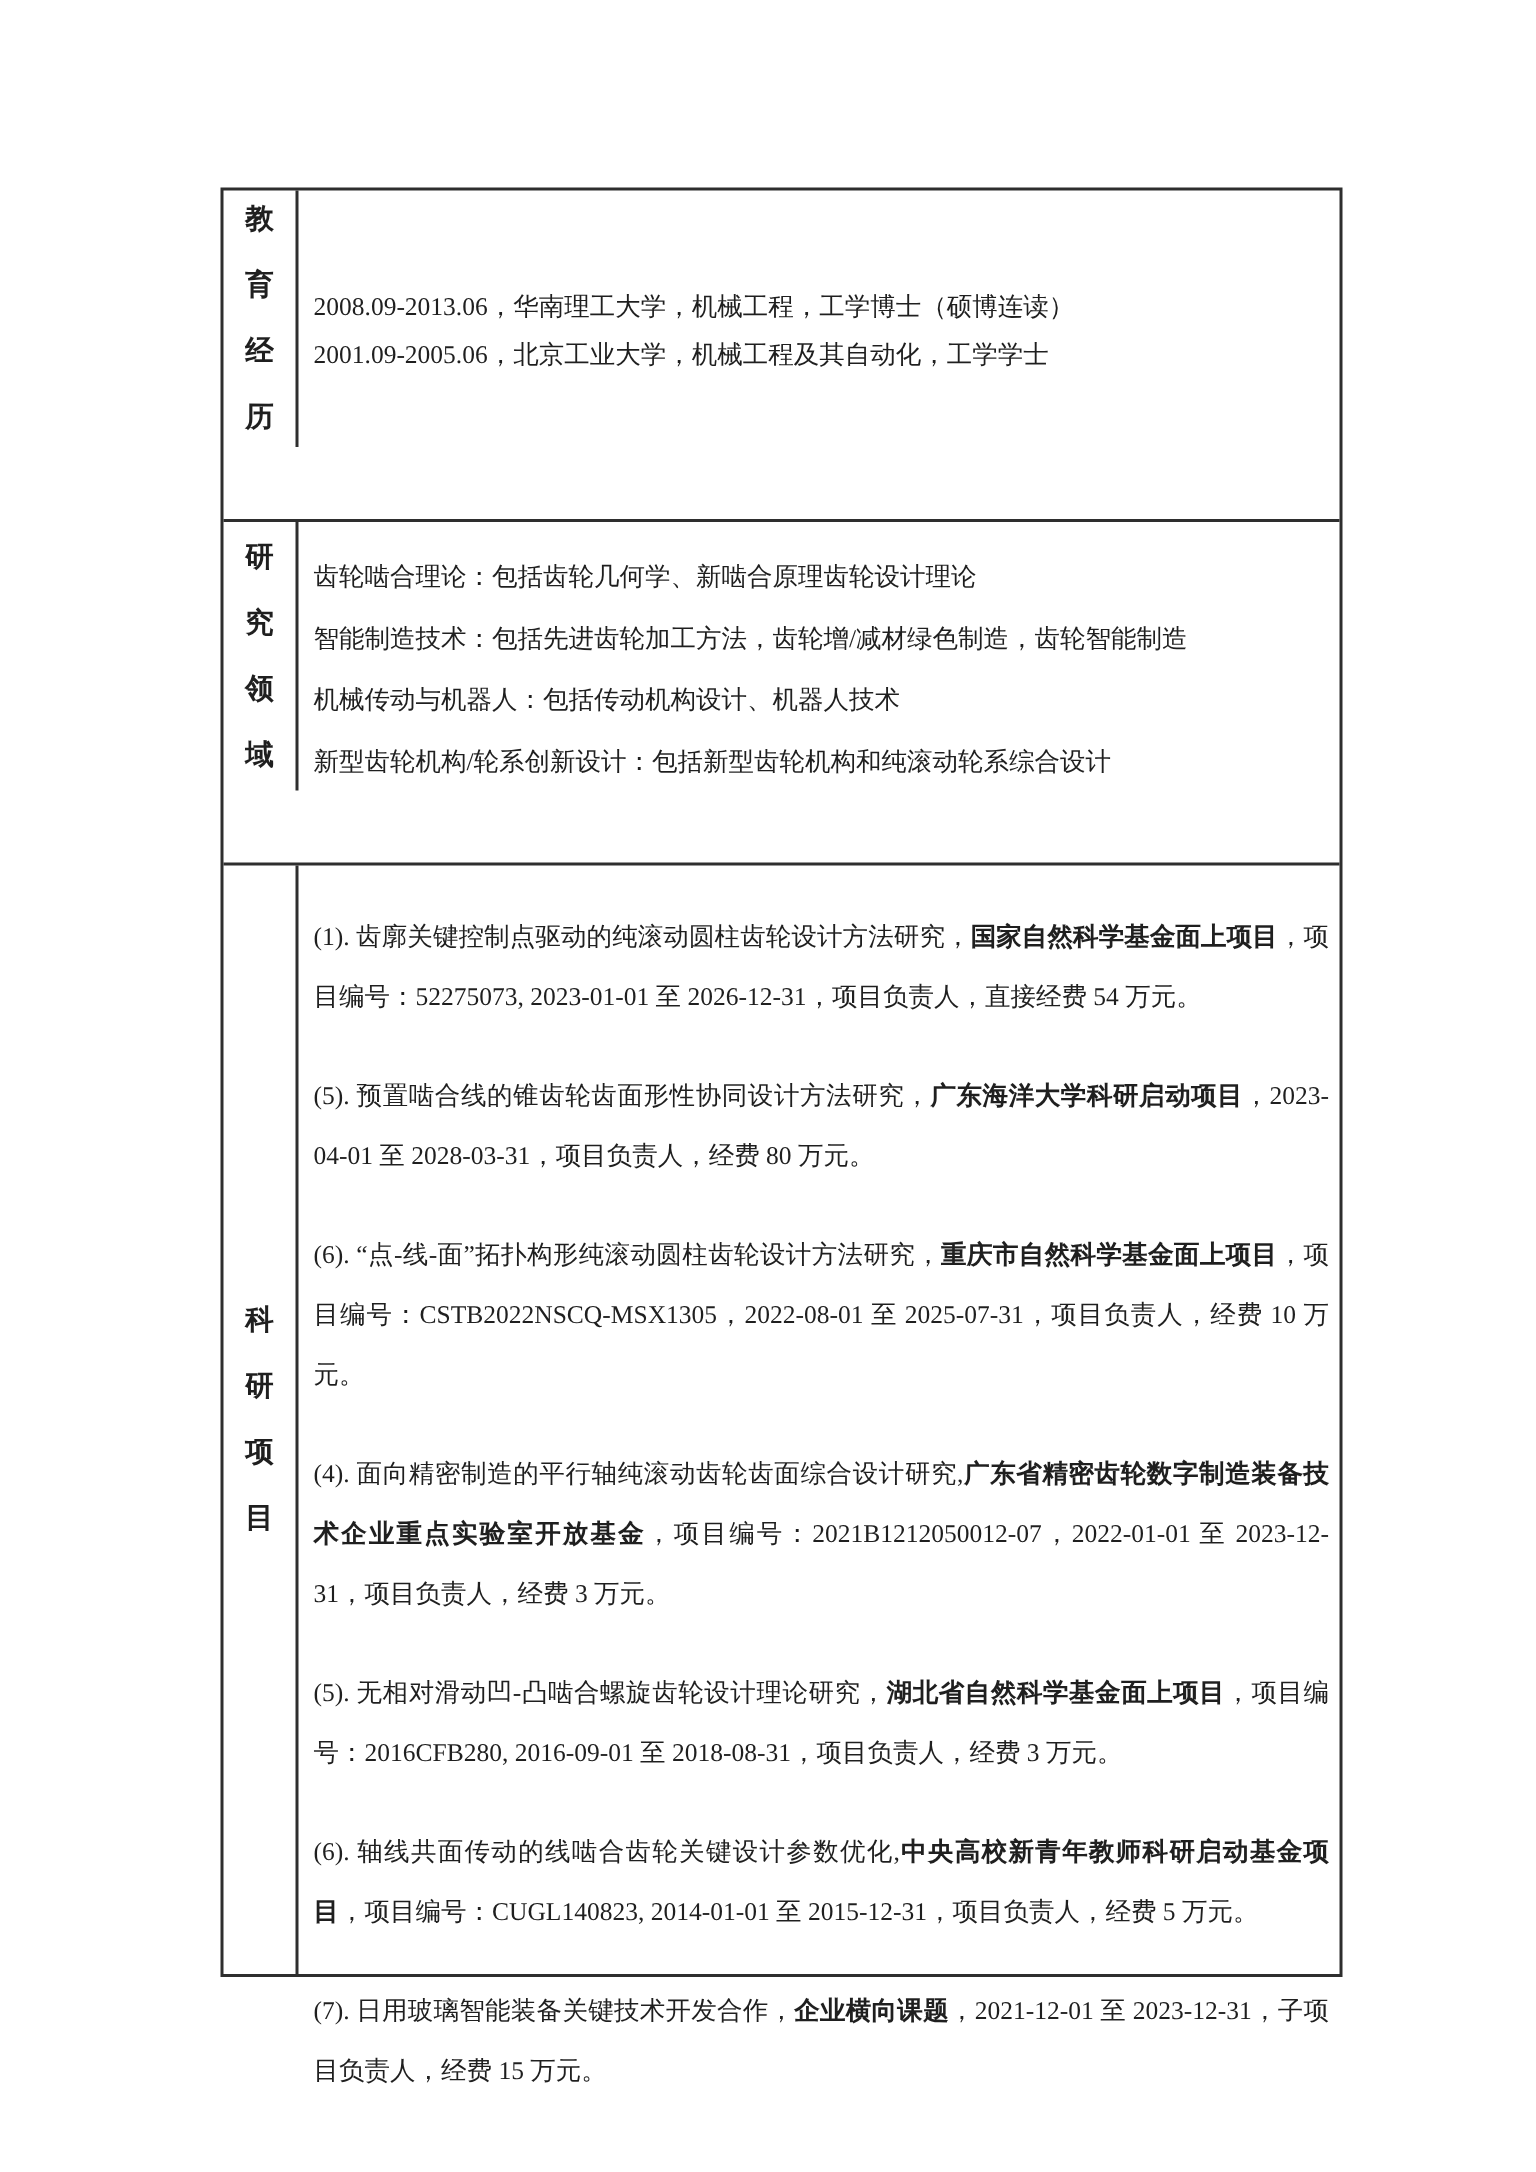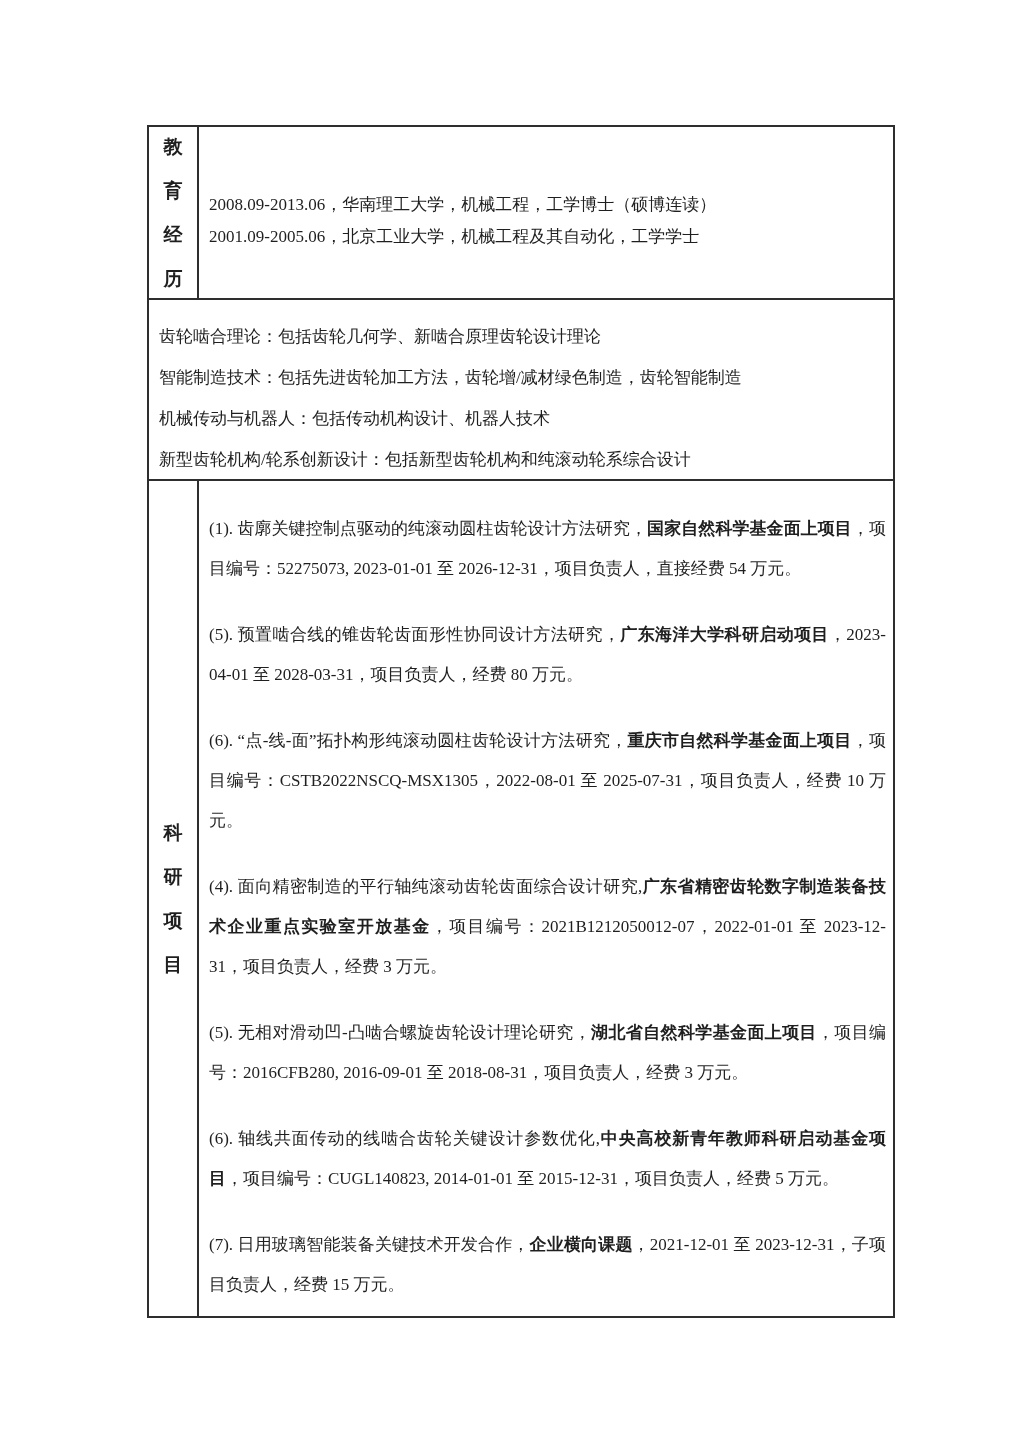--- a/index.html
+++ b/index.html
@@ -16,20 +16,21 @@
     position: absolute;
     left: 147px;
     top: 125px;
     width: 748px;
     height: 1193px;
     border: 2px solid #2e2e2e;
     box-sizing: border-box;
     display: flex;
     flex-direction: column;
     background: #ffffff;
+    gap: 48px;
   }
   .row { display: flex; box-sizing: border-box; }
   .row + .row { border-top: 2px solid #2e2e2e; }
   .row-education { height: 171px; flex-shrink: 0; }
   .row-research  { height: 181px; flex-shrink: 0; }
   .row-projects  { flex: 1; min-height: 0; }
   .label-cell {
     width: 50px;
     flex-shrink: 0;
     border-right: 2px solid #2e2e2e;
@@ -91,20 +92,23 @@
       <div class="label-cell">
         <span class="vlabel">教育经历</span>
       </div>
       <div class="content-cell education-content">
         <p>2008.09-2013.06，华南理工大学，机械工程，工学博士（硕博连读）</p>
         <p>2001.09-2005.06，北京工业大学，机械工程及其自动化，工学学士</p>
       </div>
     </div>
 
     <div class="row row-research">
+      <div class="label-cell">
+        <span class="vlabel">研究领域</span>
+      </div>
       <div class="content-cell research-content">
         <p>齿轮啮合理论：包括齿轮几何学、新啮合原理齿轮设计理论</p>
         <p>智能制造技术：包括先进齿轮加工方法，齿轮增/减材绿色制造，齿轮智能制造</p>
         <p>机械传动与机器人：包括传动机构设计、机器人技术</p>
         <p>新型齿轮机构/轮系创新设计：包括新型齿轮机构和纯滚动轮系综合设计</p>
       </div>
     </div>
 
     <div class="row row-projects">
       <div class="label-cell">

